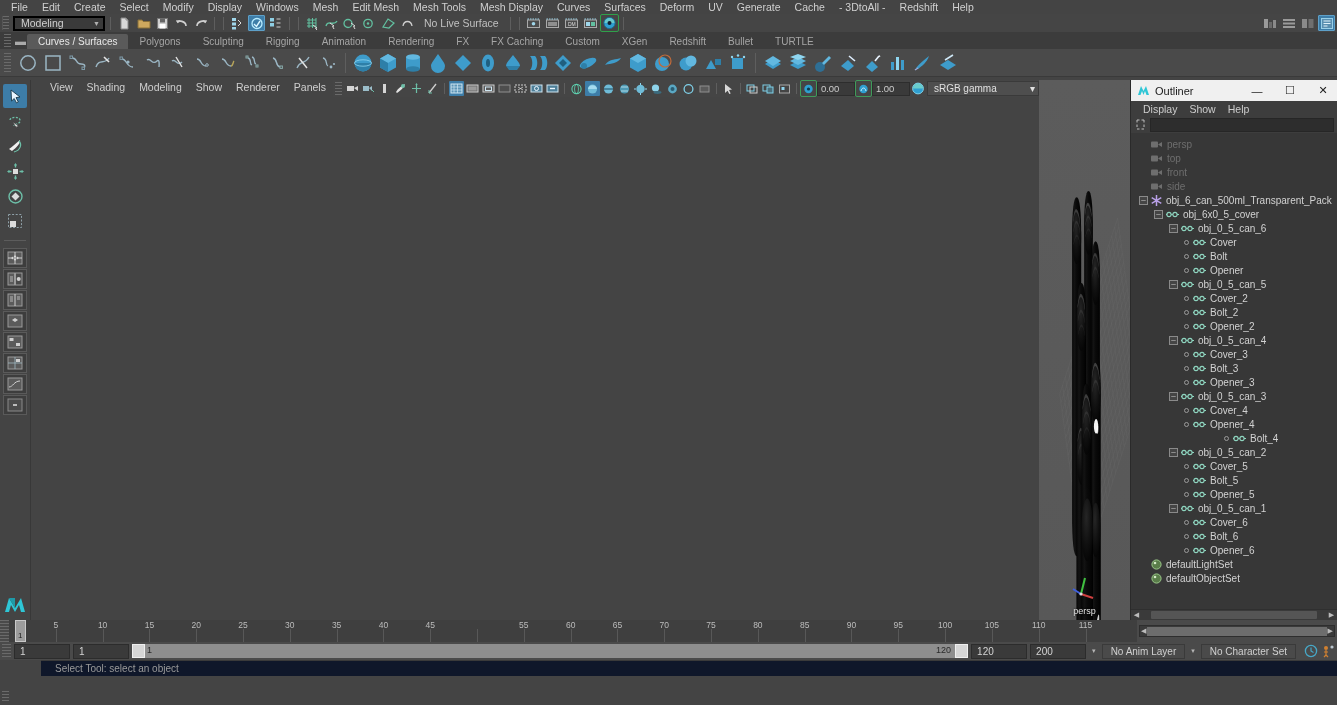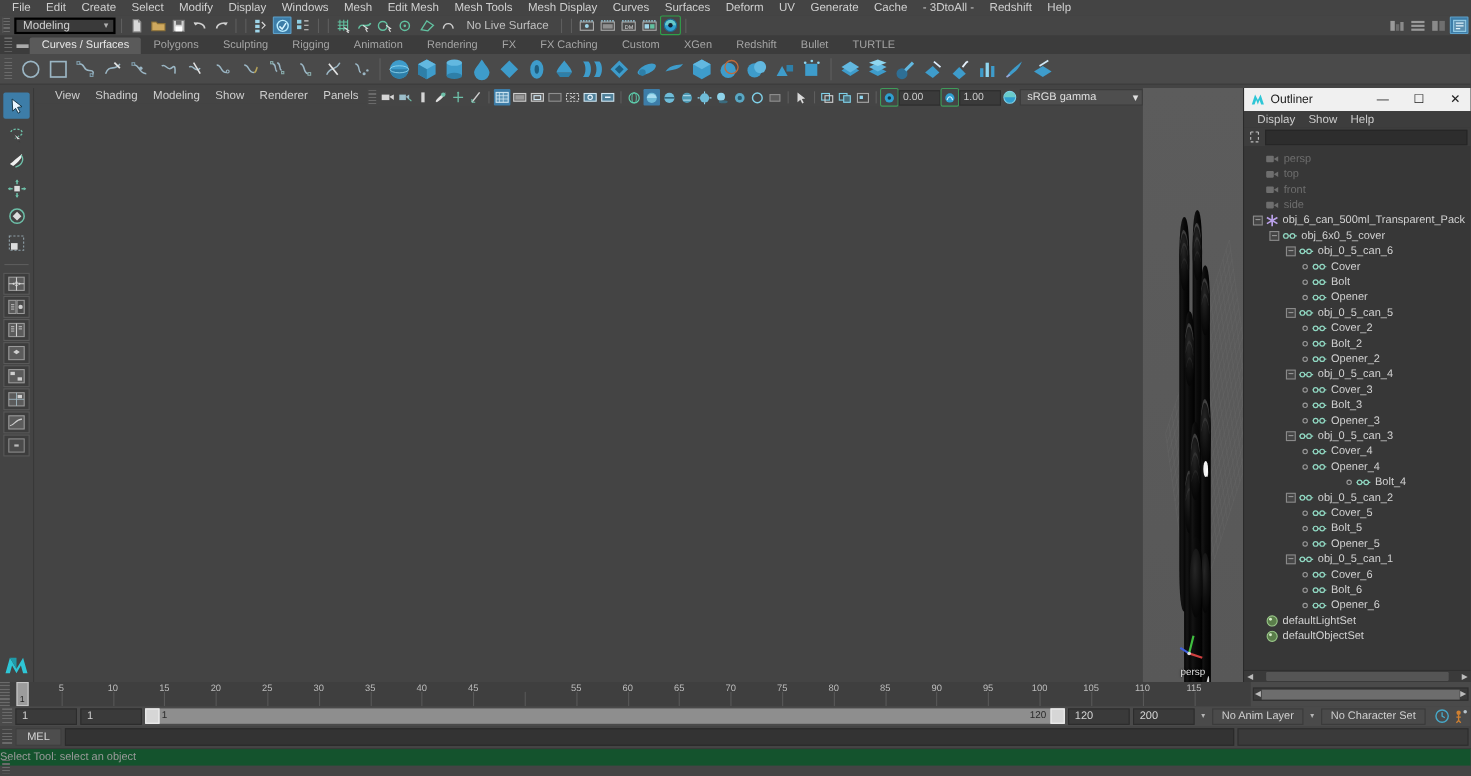--- a/index.html
+++ b/index.html
@@ -200,22 +200,22 @@
 
   .cmdrow{height:20px;background:#444;display:flex;align-items:center;gap:3px;
       padding:0 2px;}
   .cgrip{width:9px;height:15px;background:
       repeating-linear-gradient(to bottom,#6a6a6a 0 1px,transparent 1px 3px);flex:none;}
   .melbtn{width:42px;height:16px;background:#4d4d4d;border:1px solid #3c3c3c;
       display:flex;align-items:center;justify-content:center;font-size:10px;
       color:#d8d8d8;}
   .cmdinput{flex:1;height:16px;background:#333333;border:1px solid #2a2a2a;}
   .cmdout{width:210px;height:16px;background:#3a3a3a;border:1px solid #2d2d2d;}
-  .helpline{height:16px;background:#14532d;display:flex;align-items:center;
-      font-size:10px;color:#9a9a9a;border-top:1px solid #3a3a3a;}
+  .helpline{height:16px;background:#0f172a;display:flex;align-items:center;
+      padding-left:14px;font-size:10px;color:#9a9a9a;border-top:1px solid #3a3a3a;margin-left:41px;}
   .hgrip{position:absolute;left:2px;bottom:2px;width:7px;height:12px;background:
       repeating-linear-gradient(to bottom,#6a6a6a 0 1px,transparent 1px 3px);}
   svg{display:block;}
 </style>
 </head>
 <body>
 
 <div class="menubar" id="menubar">
     <div class="mi">File</div>
     <div class="mi">Edit</div>
@@ -1623,24 +1623,18 @@
       <div class="pb">
         <svg width="14" height="14" viewBox="0 0 14 14">
             <circle cx="5" cy="4" r="2" fill="#d08030"></circle>
             <path d="M5 6v5M3 8h4M3 13l2-2M7 13l-2-2" stroke="#d08030" stroke-width="1.2"></path>
             <circle cx="11" cy="3" r="1.6" fill="#b9c4cc"></circle>
           </svg>
         </div>
     </div>
   </div>
 
-  <div class="cmdrow">
-    <div class="cgrip"></div>
-    <div class="melbtn">MEL</div>
-    <div class="cmdinput"></div>
-    <div class="cmdout"></div>
-  </div>
 
   <div class="helpline">
     <div class="hgrip"></div>
     <span>Select Tool: select an object</span>
   </div>
 </div>
 
 </body></html>

